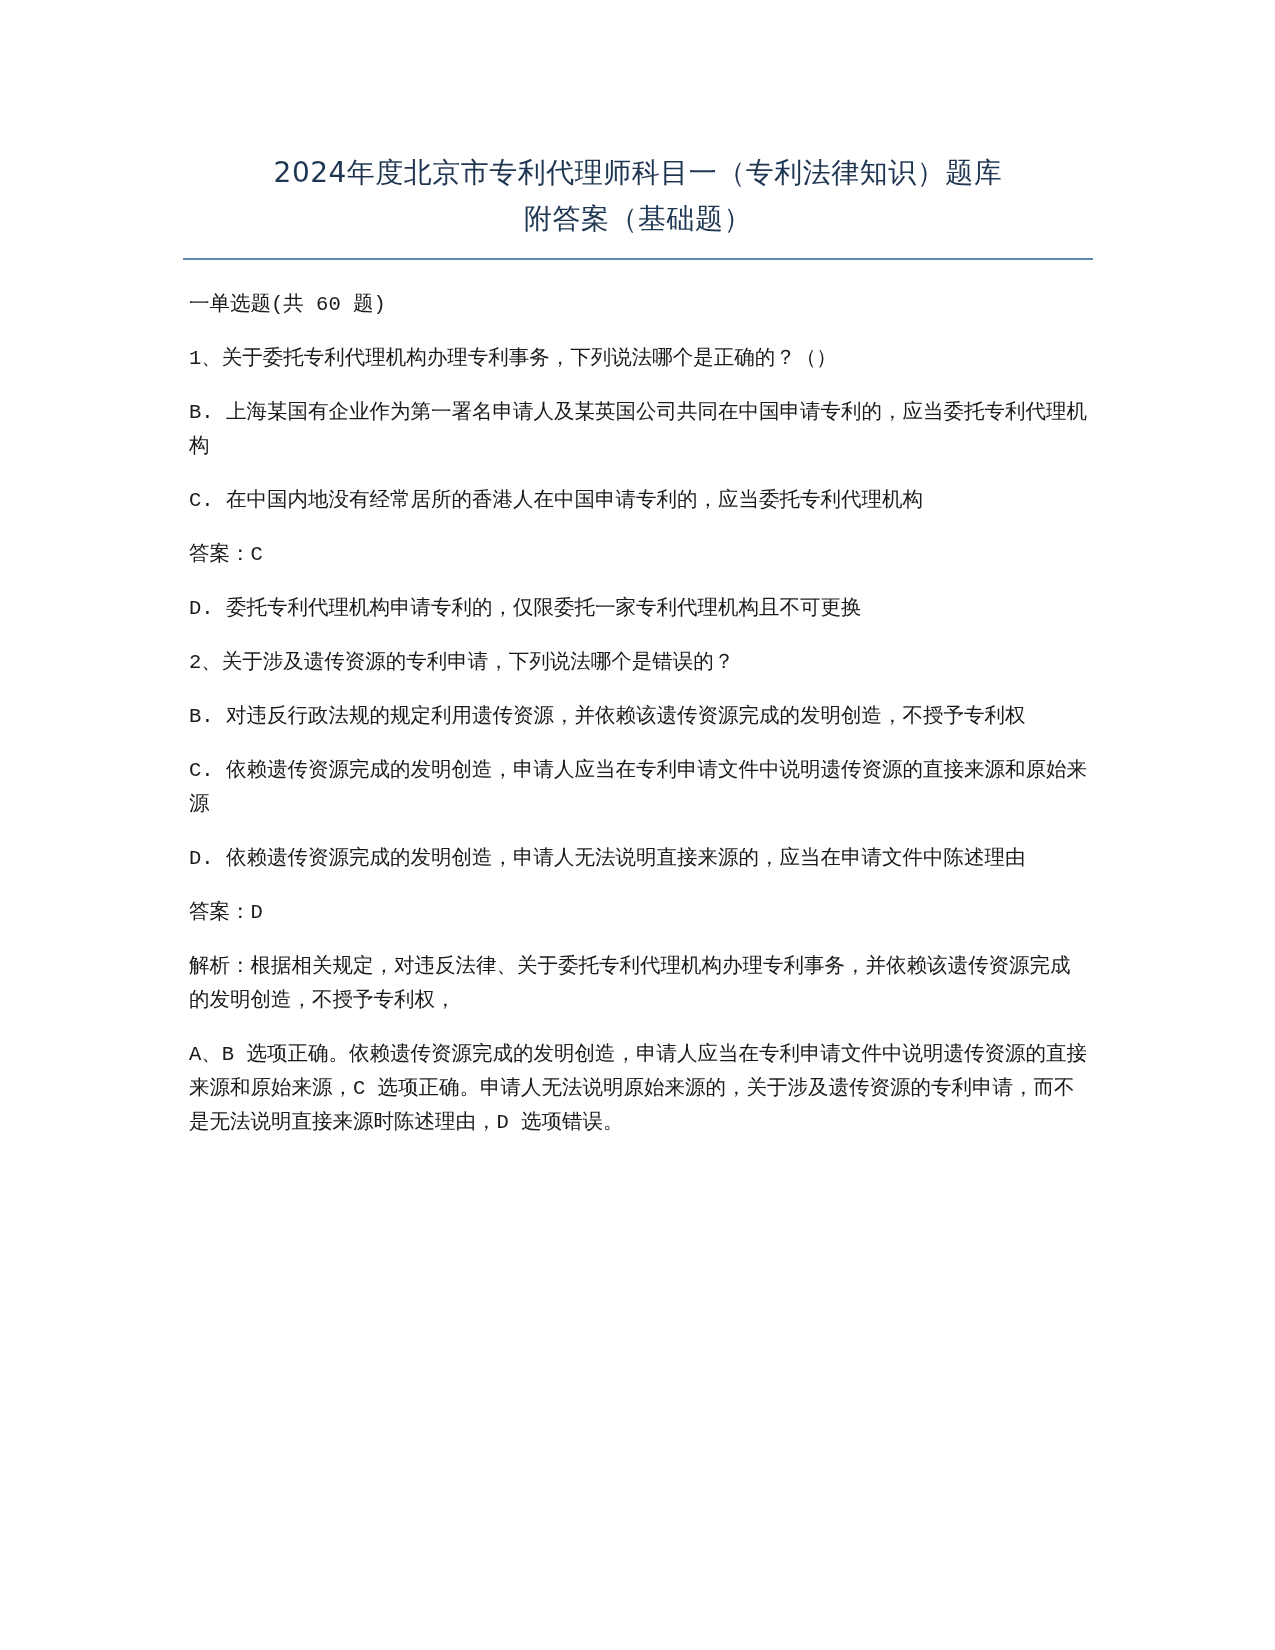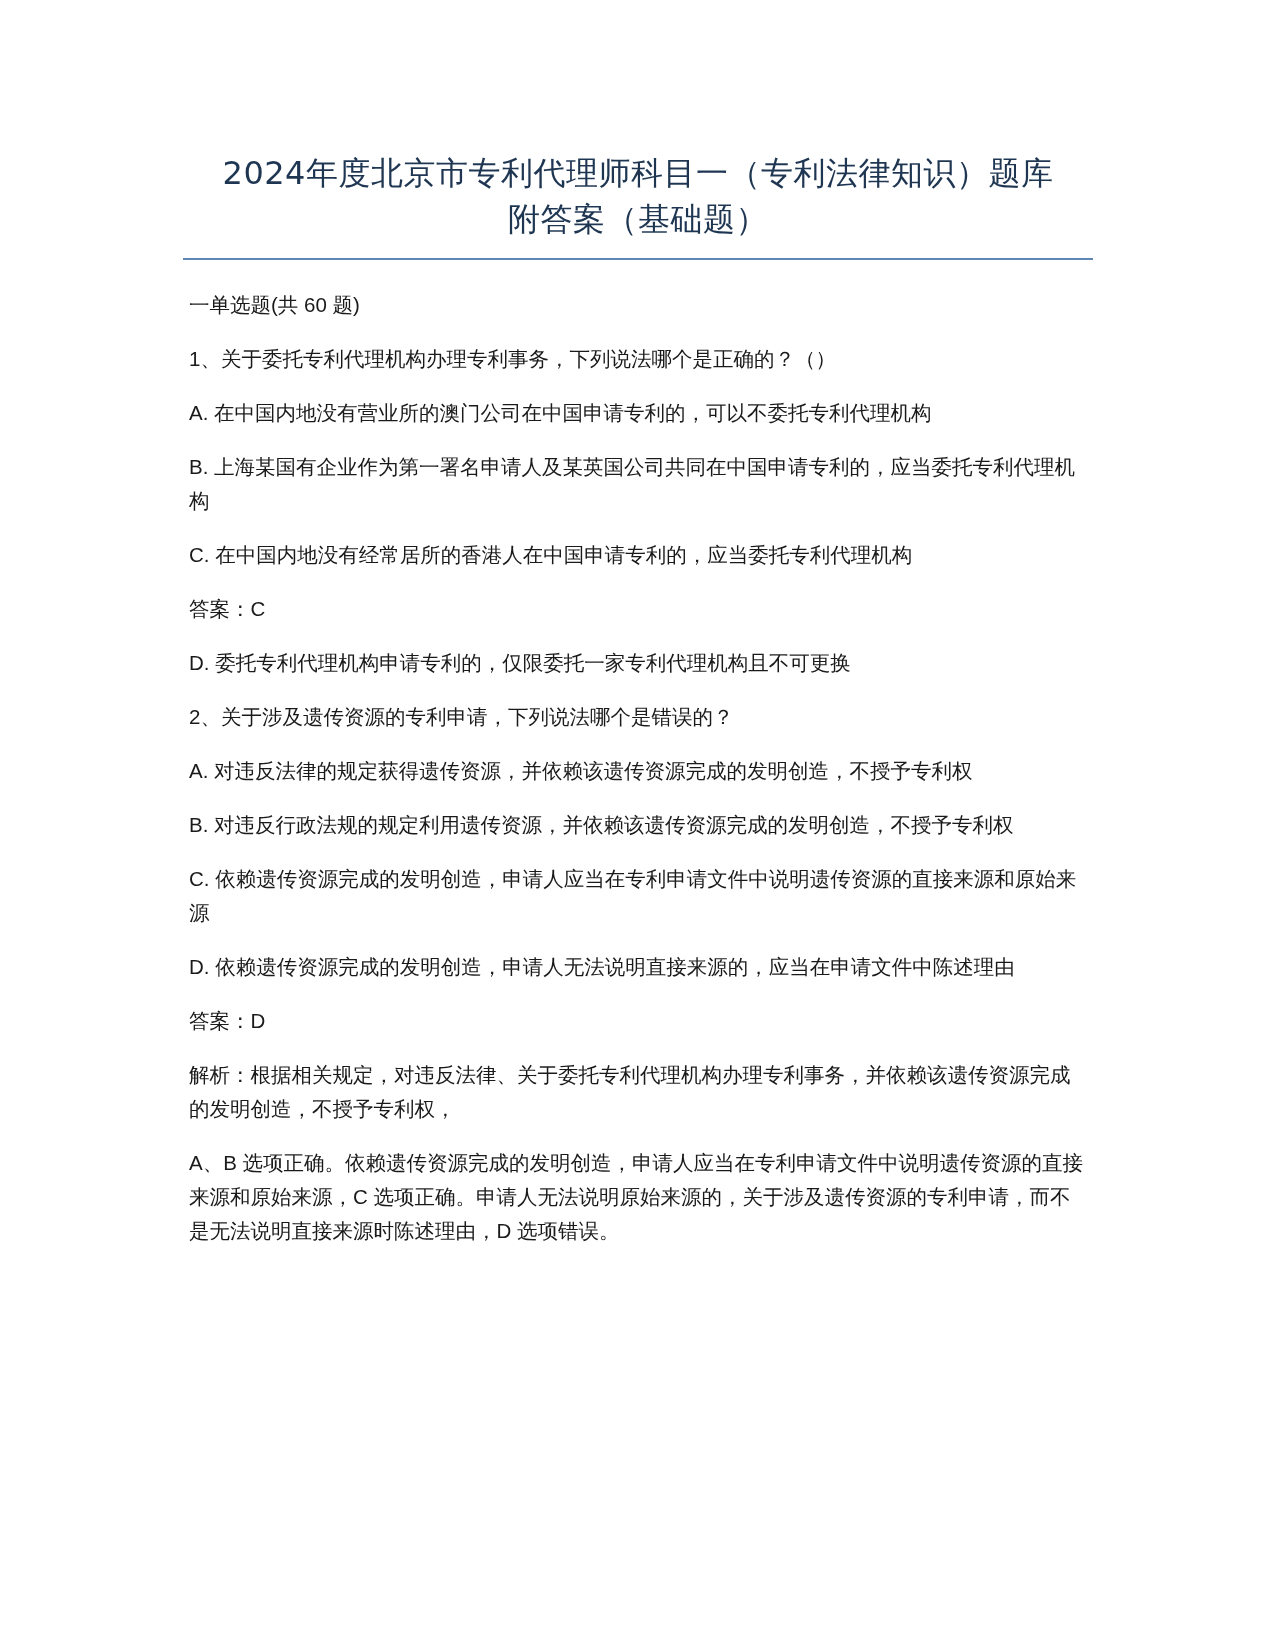--- a/index.html
+++ b/index.html
@@ -2,58 +2,56 @@
 <html><head>
   <meta charset="utf-8">
   <style>
     html, body { margin: 0; padding: 0; background: #ffffff; }
     body { width: 1275px; height: 1650px; position: relative; overflow: hidden; }
     .page { position: absolute; left: 0; top: 0; width: 1275px; height: 1650px; background: #ffffff; }
     .title-block {
       position: absolute; left: 183px; top: 150px; width: 910px;
       text-align: center; color: #1f3652;
       font-family: "DejaVu Sans", "Liberation Sans", sans-serif;
-      font-size: 32px; line-height: 46px; letter-spacing: 0.5px;
+      font-size: 28px; line-height: 46px; letter-spacing: 0.5px;
     }
     .title-rule {
       position: absolute; left: 183px; top: 258px; width: 910px; height: 0;
       border-top: 2px solid #5f87b3;
     }
     .body-text {
       position: absolute; left: 189px; top: 288px; width: 900px;
-      font-family: Liberation Sans, sans-serif;
+      font-family: Liberation Mono, monospace;
       font-size: 20.5px; line-height: 34px; color: #1a1a1a;
     }
     .para { margin: 0 0 20px 0; }
   </style>
 </head>
 <body>
 
 <div class="page">
   <div class="title-block">
     <div>2024年度北京市专利代理师科目一（专利法律知识）题库</div>
     <div>附答案（基础题）</div>
   </div>
   <div class="title-rule"></div>
 
   <div class="body-text">
     <p class="para">一单选题(共 60 题)</p>
 
     <div>
       <p class="para">1、关于委托专利代理机构办理专利事务，下列说法哪个是正确的？（）</p>
-      <p class="para">A. 在中国内地没有营业所的澳门公司在中国申请专利的，可以不委托专利代理机构</p>
       <p class="para">B. 上海某国有企业作为第一署名申请人及某英国公司共同在中国申请专利的，应当委托专利代理机构</p>
       <p class="para">C. 在中国内地没有经常居所的香港人在中国申请专利的，应当委托专利代理机构</p>
       <p class="para">答案：C</p>
       <p class="para">D. 委托专利代理机构申请专利的，仅限委托一家专利代理机构且不可更换</p>
     </div>
 
     <div>
       <p class="para">2、关于涉及遗传资源的专利申请，下列说法哪个是错误的？</p>
-      <p class="para">A. 对违反法律的规定获得遗传资源，并依赖该遗传资源完成的发明创造，不授予专利权</p>
       <p class="para">B. 对违反行政法规的规定利用遗传资源，并依赖该遗传资源完成的发明创造，不授予专利权</p>
       <p class="para">C. 依赖遗传资源完成的发明创造，申请人应当在专利申请文件中说明遗传资源的直接来源和原始来源</p>
       <p class="para">D. 依赖遗传资源完成的发明创造，申请人无法说明直接来源的，应当在申请文件中陈述理由</p>
       <p class="para">答案：D</p>
       <p class="para">解析：根据相关规定，对违反法律、关于委托专利代理机构办理专利事务，并依赖该遗传资源完成的发明创造，不授予专利权，</p>
       <p class="para">A、B 选项正确。依赖遗传资源完成的发明创造，申请人应当在专利申请文件中说明遗传资源的直接来源和原始来源，C 选项正确。申请人无法说明原始来源的，关于涉及遗传资源的专利申请，而不是无法说明直接来源时陈述理由，D 选项错误。</p>
     </div>
   </div>
 </div>
 

